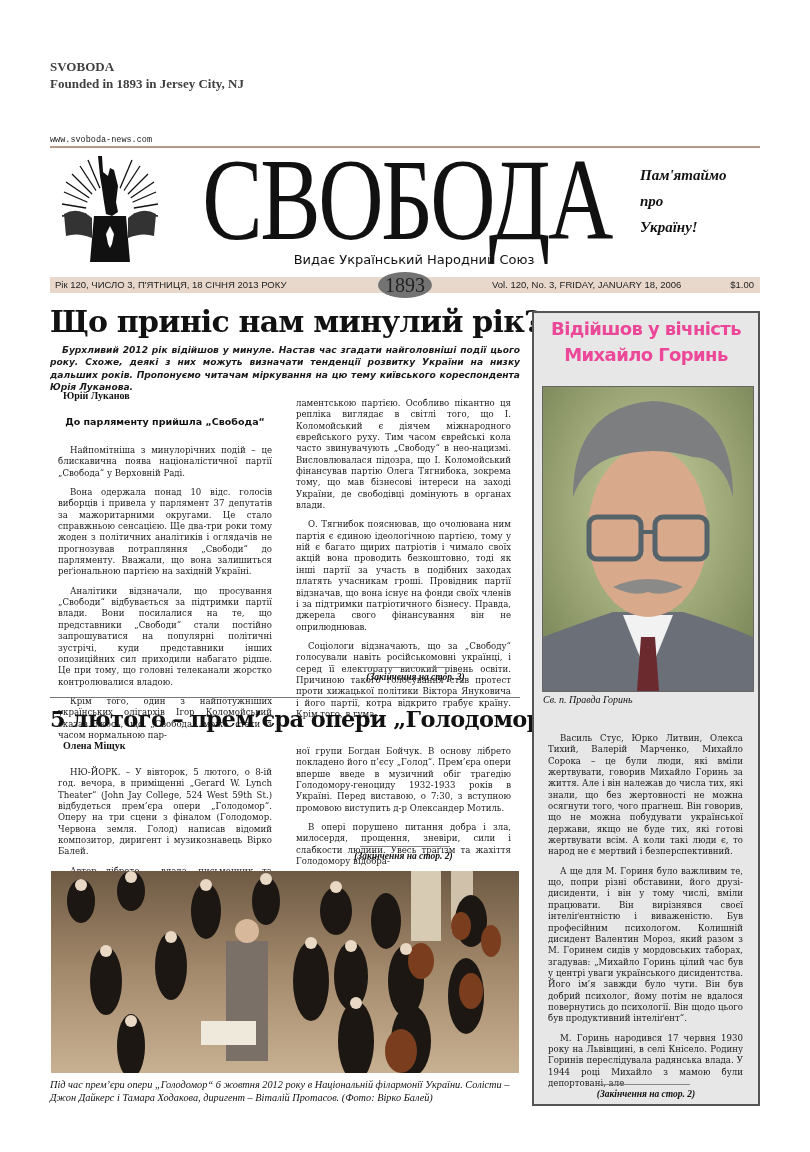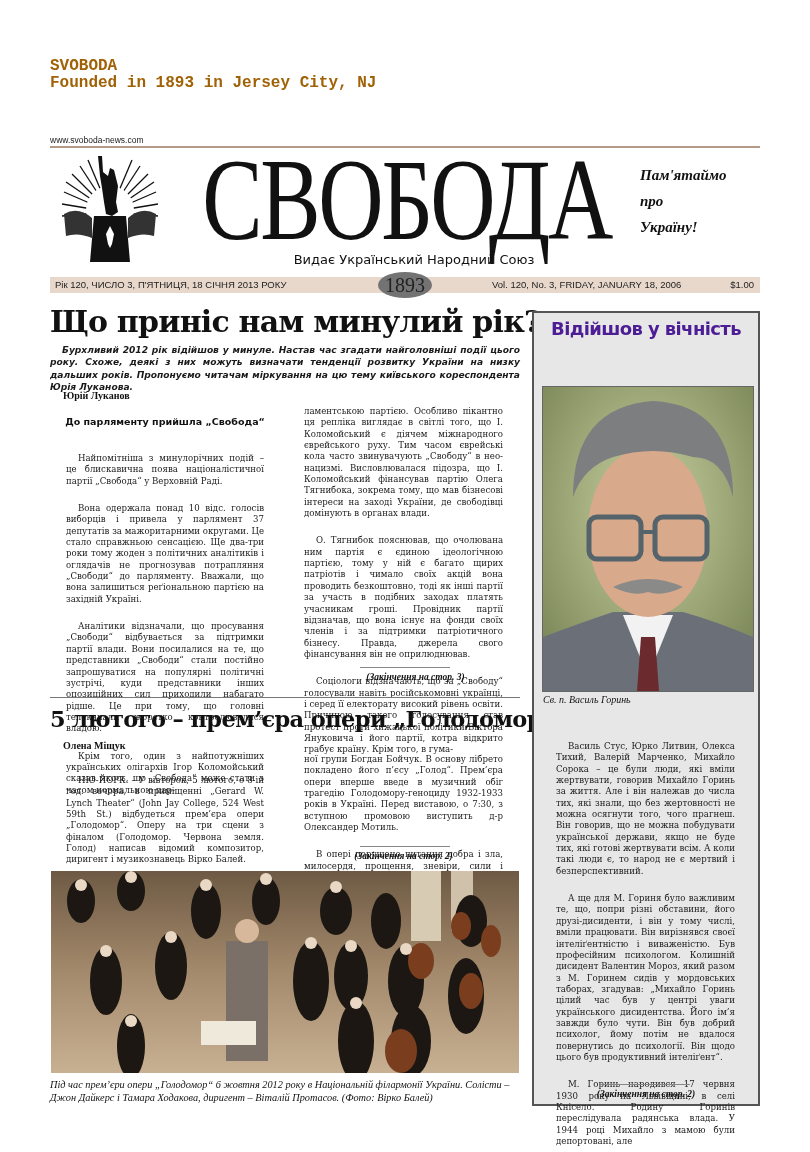--- a/index.html
+++ b/index.html
@@ -1,51 +1,51 @@
 <!DOCTYPE html>
 <html><head>
 <meta charset="utf-8">
 <style>
   html, body { margin: 0; padding: 0; background: #ffffff; }
   body { width: 810px; height: 1152px; position: relative; overflow: hidden; color: #111; font-family: "Liberation Serif", serif; }
   .abs { position: absolute; }
 
-  .masthead-info { left: 50px; top: 58px; font-family: Liberation Mono, monospace; font-weight: bold; font-size: 16px; line-height: 17px; color: #a16207; }
-  .website { left: 50px; top: 135px; font-family: Liberation Sans, sans-serif; font-size: 8.5px; color: #222; }
+  .masthead-info { left: 50px; top: 58px; font-family: Liberation Serif, serif; font-weight: bold; font-size: 13px; line-height: 17px; color: #404040; }
+  .website { left: 50px; top: 135px; font-family: Liberation Mono, monospace; font-size: 8.5px; color: #222; }
   .top-rule { left: 50px; top: 146px; width: 710px; height: 2px; background: #b49a86; }
 
   .logo { left: 58px; top: 152px; width: 105px; height: 112px; }
   .nameplate { left: 196px; top: 144px; width: 420px; height: 112px; font-family: "Liberation Serif", serif; font-size: 116px; line-height: 112px; letter-spacing: -3px; text-align: center; transform: scaleX(0.78); transform-origin: left top; white-space: nowrap; width: 540px; color: #111; }
   .publisher { left: 254px; top: 252px; width: 320px; text-align: center; font-family: "DejaVu Sans", sans-serif; font-size: 13px; color: #111; }
   .motto { left: 640px; top: 162px; width: 120px; font-family: "Liberation Serif", serif; font-style: italic; font-weight: bold; font-size: 15px; line-height: 26px; color: #111; }
 
   .datebar { left: 50px; top: 277px; width: 710px; height: 16px; background: #e8d8cc; font-family: "Liberation Sans", sans-serif; font-size: 9.5px; line-height: 16px; color: #222; }
   .datebar .ua { position: absolute; left: 5px; top: 0; }
   .datebar .en { position: absolute; left: 442px; top: 0; }
   .datebar .price { position: absolute; right: 6px; top: 0; }
   .year-badge { left: 378px; top: 272px; width: 54px; height: 26px; background: #737373; border-radius: 50%; text-align: center; font-family: "Liberation Serif", serif; font-size: 20px; line-height: 26px; color: #222; }
 
   .main-headline { left: 50px; top: 302px; width: 480px; font-family: "DejaVu Serif", serif; font-weight: bold; font-size: 30px; line-height: 40px; letter-spacing: -0.8px; color: #111; white-space: nowrap; }
   .lede { left: 50px; top: 344px; width: 470px; font-family: "DejaVu Sans", sans-serif; font-style: italic; font-weight: bold; font-size: 9.1px; line-height: 12.3px; text-indent: 12px; text-align: justify; color: #1a1a1a; }
 
   .byline { font-family: "Liberation Serif", serif; font-weight: bold; font-size: 10px; color: #111; }
   .subhead { font-family: "DejaVu Sans", sans-serif; font-weight: bold; font-size: 9.5px; text-align: center; color: #111; }
   .col { font-family: "DejaVu Serif", serif; font-size: 8.6px; line-height: 11.35px; text-align: justify; color: #1a1a1a; }
-  .col p { margin: 16px; text-indent: 12px; }
+  .col p { margin: 8px; text-indent: 12px; }
   .cont-rule { height: 1px; background: #888; }
   .cont { font-family: "Liberation Serif", serif; font-style: italic; font-weight: bold; font-size: 9.5px; text-align: center; color: #111; }
 
   .section-rule { left: 50px; top: 697px; width: 470px; height: 1px; background: #777; }
   .second-headline { left: 50px; top: 703px; width: 480px; font-family: "DejaVu Serif", serif; font-weight: bold; font-size: 22.5px; line-height: 32px; letter-spacing: -0.6px; color: #111; white-space: nowrap; }
 
   .opera-photo { left: 51px; top: 871px; width: 468px; height: 202px; overflow: hidden; background: #5a4a3c; }
   .photo-caption { left: 50px; top: 1078px; width: 470px; font-family: "Liberation Serif", serif; font-style: italic; font-size: 10.3px; line-height: 13px; color: #111; }
 
   .obit-box { left: 532px; top: 311px; width: 224px; height: 791px; background: #e7e7e7; border: 2px solid #555; }
-  .obit-title { left: 532px; top: 316px; width: 228px; text-align: center; font-family: "DejaVu Sans", sans-serif; font-weight: bold; font-size: 18px; line-height: 26px; letter-spacing: -0.6px; color: #4c1d95; }
+  .obit-title { left: 532px; top: 316px; width: 228px; text-align: center; font-family: "DejaVu Sans", sans-serif; font-weight: bold; font-size: 18px; line-height: 26px; letter-spacing: -0.6px; color: #ec4899; }
   .portrait { left: 542px; top: 386px; width: 210px; height: 304px; overflow: hidden; border: 1px solid #666; }
   .portrait-caption { left: 543px; top: 694px; font-family: "Liberation Serif", serif; font-style: italic; font-size: 10px; color: #111; }
 </style>
 </head>
 <body>
 
 <div class="abs masthead-info">
   <div>SVOBODA</div>
   <div>Founded in 1893 in Jersey City, NJ</div>
 </div>
@@ -184,20 +184,21 @@
         <circle cx="80" cy="150" r="6"></circle>
         <circle cx="305" cy="132" r="6"></circle>
     </g>
   </svg>
 </div>
 <div class="abs photo-caption">Під час прем’єри опери „Голодомор“ 6 жовтня 2012 року в Національній філармонії України. Солісти – Джон Дайкерс і Тамара Ходакова, диригент – Віталій Протасов. (Фото: Вірко Балей)</div>
 
 <div class="abs obit-box"></div>
 <div class="abs obit-title">
   <div>Відійшов у вічність</div>
+  <div>Михайло Горинь</div>
 </div>
 <div class="abs portrait">
   <svg width="210" height="304" viewBox="0 0 210 304">
     <defs>
       <radialGradient id="bg" cx="0.5" cy="0.4" r="0.8">
         <stop offset="0" stop-color="#c8d0a0"></stop>
           <stop offset="1" stop-color="#6e7a4c"></stop>
       </radialGradient>
     </defs>
     <rect width="210" height="304" fill="url(#bg)"></rect>
@@ -205,21 +206,21 @@
     <path d="M80 228 L105 290 L130 228 Z" fill="#f2f2f2"></path>
     <path d="M98 250 L112 250 L116 304 L94 304 Z" fill="#6a2a2e"></path>
     <ellipse cx="105" cy="145" rx="60" ry="85" fill="#d9a98c"></ellipse>
     <path d="M30 110 Q30 20 110 14 Q190 18 190 110 Q180 70 150 70 Q110 58 70 70 Q40 80 30 110 Z" fill="#7c7e80"></path>
     <rect x="46" y="130" width="52" height="42" rx="8" fill="none" stroke="#55636a" stroke-width="5"></rect>
     <rect x="112" y="130" width="52" height="42" rx="8" fill="none" stroke="#55636a" stroke-width="5"></rect>
     <line x1="98" y1="145" x2="112" y2="145" stroke="#55636a" stroke-width="4"></line>
     <path d="M70 200 Q105 184 140 200 Q120 210 105 205 Q90 210 70 200 Z" fill="#8a8a88"></path>
   </svg>
 </div>
-<div class="abs portrait-caption">Св. п. Василь Горинь</div>
+<div class="abs portrait-caption">Св. п. Правда Горинь</div>
 
 <div class="abs col" style="left:540px; top:725px; width:211px;">
   <p>Василь Стус, Юрко Литвин, Олекса Тихий, Валерій Марченко, Михайло Сорока – це були люди, які вміли жертвувати, говорив Михайло Горинь за життя. Але і він належав до числа тих, які знали, що без жертовності не можна осягнути того, чого прагнеш. Він говорив, що не можна побудувати української держави, якщо не буде тих, які готові жертвувати всім. А коли такі люди є, то народ не є мертвий і безперспективний.</p>
   <p>А ще для М. Гориня було важливим те, що, попри різні обставини, його друзі-дисиденти, і він у тому числі, вміли працювати. Він вирізнявся своєї інтеліґентністю і виваженістю. Був професійним психологом. Колишній дисидент Валентин Мороз, який разом з М. Горинем сидів у мордовських таборах, згадував: „Михайло Горинь цілий час був у центрі уваги українського дисидентства. Його ім’я завжди було чути. Він був добрий психолог, йому потім не вдалося повернутись до психології. Він щодо цього був продуктивний інтеліґент“.</p>
   <p>М. Горинь народився 17 червня 1930 року на Львівщині, в селі Кнісело. Родину Горинів переслідувала радянська влада. У 1944 році Михайло з мамою були депортовані, але</p>
 </div>
 <div class="abs cont-rule" style="left:600px; top:1084px; width:90px;"></div>
 <div class="abs cont" style="left:534px; top:1089px; width:224px;">(Закінчення на стор. 2)</div>
 
 </body></html>

